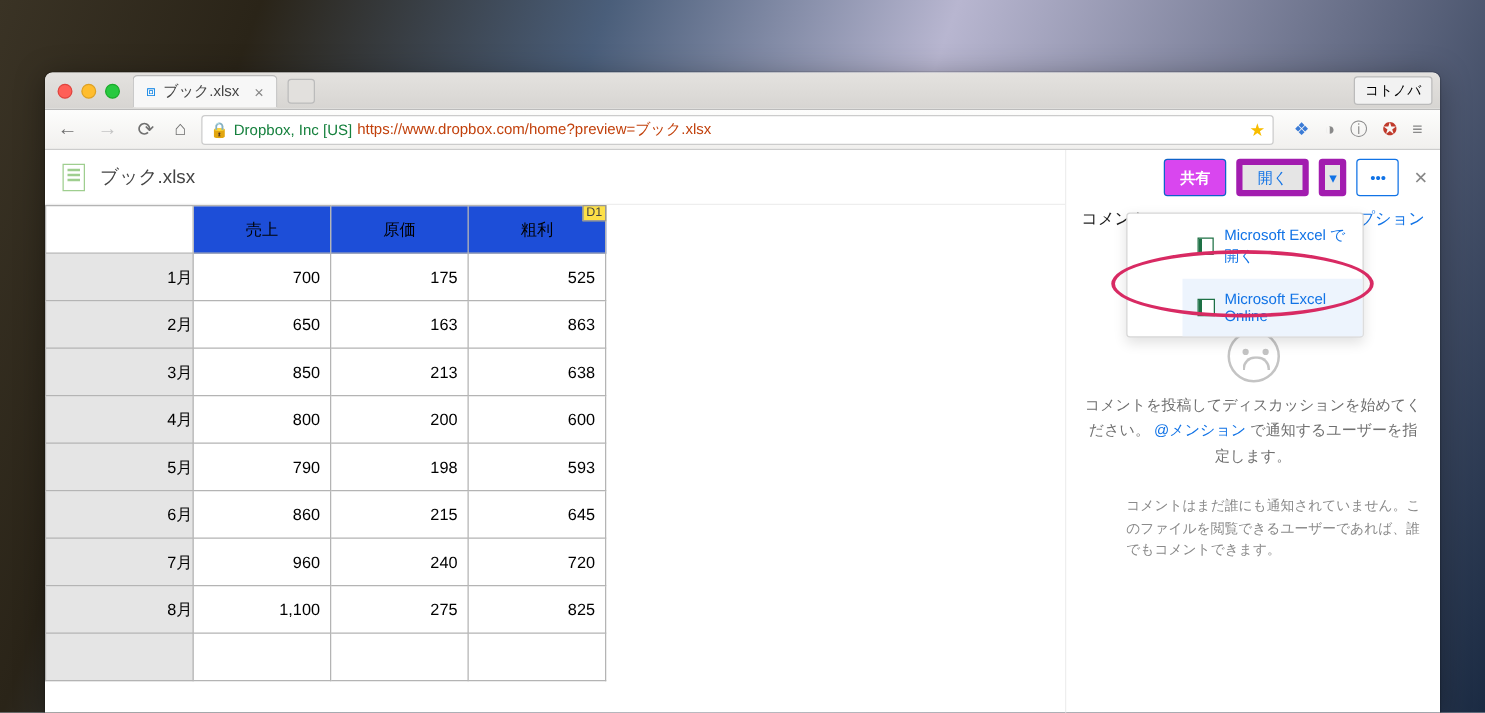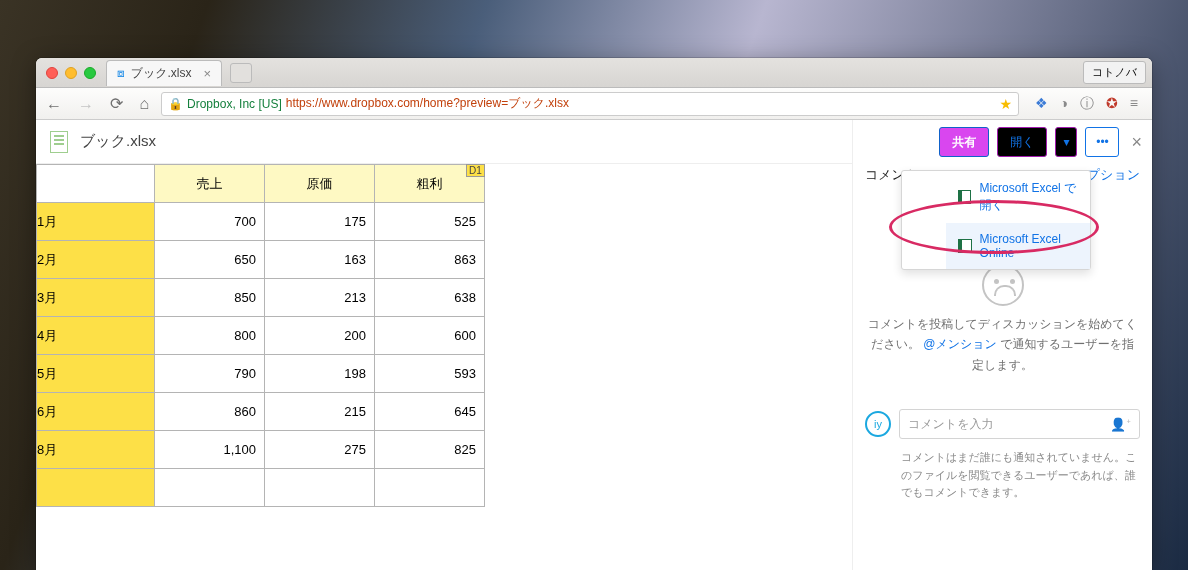--- a/index.html
+++ b/index.html
@@ -28,28 +28,28 @@
     .main{flex:1;display:flex;flex-direction:column;}
     .file-header{display:flex;align-items:center;height:44px;padding:0 14px;gap:12px;border-bottom:1px solid #eee;}
     .fileicon{width:18px;height:22px;border:1px solid #9fce8f;position:relative;}
     .fileicon::after{content:"";position:absolute;left:3px;top:3px;right:3px;height:2px;background:#9fce8f;box-shadow:0 4px 0 #9fce8f,0 8px 0 #9fce8f;}
     .filename{font-size:15px;color:#444;}
     .sheet{padding:0;}
     table{border-collapse:collapse;font-size:13px;}
     th,td{border:1px solid #b4b4b4;height:38px;}
     .cell-ref{position:absolute;font-size:10px;background:#fde047;border:1px solid #999;padding:0 2px;color:#444;}
     th.empty{background:#fff;width:118px;}
-    th.hdr{font-weight:normal;background:#fef9c3;width:110px;text-align:center;}
-    td.rowhdr{background:#fde047;width:118px;text-align:left;}
+    th.hdr{font-weight:normal;background:#1d4ed8;width:110px;text-align:center;}
+    td.rowhdr{background:#e5e5e5;width:118px;text-align:right;}
     td.num{text-align:right;padding-right:8px;width:110px;}
     .side{width:300px;border-left:1px solid #eee;display:flex;flex-direction:column;position:relative;}
     .side-toolbar{display:flex;align-items:center;height:44px;padding:0 10px;gap:8px;justify-content:flex-end;}
     .btn{height:30px;padding:0 12px;font-size:12px;border-radius:3px;display:flex;align-items:center;cursor:pointer;}
     .btn-primary{background:#d946ef;color:#fff;border:1px solid #0f62c9;font-weight:600;}
-    .btn-outline{border:1px solid #a21caf;color:#1173e6;background:#000000;}
+    .btn-outline{border:5px solid #a21caf;color:#1173e6;background:#e5e5e5;}
     .caret{width:22px;justify-content:center;padding:0;}
     .dots-btn{border:1px solid #1173e6;color:#1173e6;background:#fff;width:34px;justify-content:center;}
     .close-side{color:#888;font-size:18px;margin-left:4px;}
     .tabs-row{display:flex;font-size:13px;color:#1173e6;padding:2px 12px;}
     .tab-comment{color:#1a1a1a;}
     .tab-option{margin-left:auto;}
     .dropdown{position:absolute;top:50px;left:48px;width:190px;background:#fff;border:1px solid #d6d6d6;border-radius:3px;box-shadow:0 4px 10px rgba(0,0,0,.12);z-index:5;padding-left:44px;}
     .dd-item{display:flex;align-items:center;gap:8px;padding:9px 12px;font-size:12px;color:#1173e6;}
     .dd-item.hl{background:#edf4fd;}
     .dd-ico{width:16px;height:14px;display:inline-block;position:relative;}
@@ -151,20 +151,26 @@
                 <td class="num">198</td>
                 <td class="num">593</td>
               </tr>
           <tr>
                 <td class="rowhdr">6月</td>
                 <td class="num">860</td>
                 <td class="num">215</td>
                 <td class="num">645</td>
               </tr>
           <tr>
+                <td class="rowhdr">7月</td>
+                <td class="num">960</td>
+                <td class="num">240</td>
+                <td class="num">720</td>
+              </tr>
+          <tr>
                 <td class="rowhdr">8月</td>
                 <td class="num">1,100</td>
                 <td class="num">275</td>
                 <td class="num">825</td>
               </tr>
           <tr>
                 <td class="rowhdr"></td>
                 <td class="num"></td>
                 <td class="num"></td>
                 <td class="num"></td>
@@ -195,23 +201,16 @@
             <span>Microsoft Excel Online</span>
           </div>
       </div>
       <div class="ellipse"></div>
       <div class="side-mid">
         <div class="sad"></div>
         <span>コメントを投稿してディスカッションを始めてください。</span>
         <span class="mention">@メンション</span>
         <span>で通知するユーザーを指定します。</span>
       </div>
-      <div class="comment-box">
-        <div class="avatar">iy</div>
-        <div class="cinput">
-          <span>コメントを入力</span>
-          <span class="cin-ic">👤⁺</span>
-        </div>
-      </div>
       <div class="side-note">コメントはまだ誰にも通知されていません。このファイルを閲覧できるユーザーであれば、誰でもコメントできます。</div>
     </div>
   </div>
 </div>
 
 </body></html>

